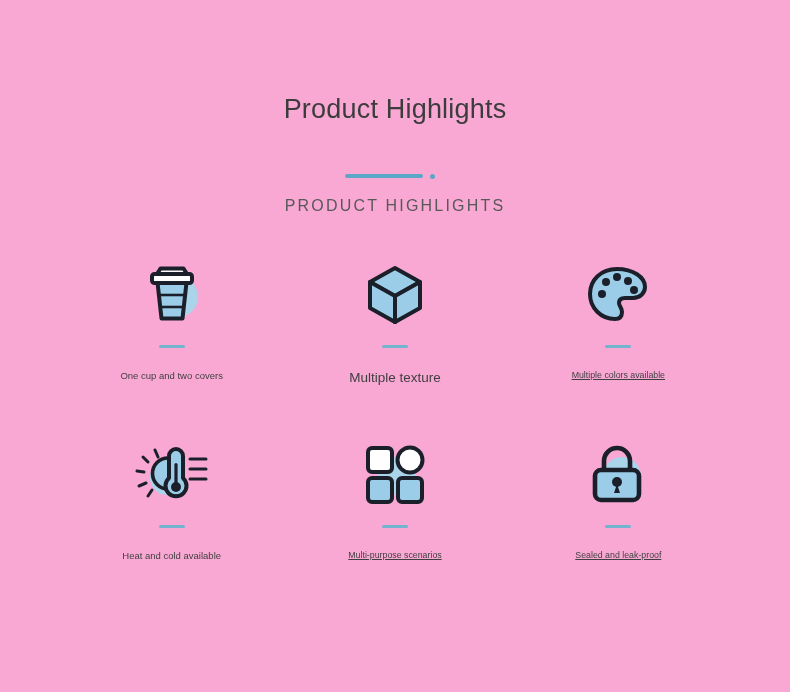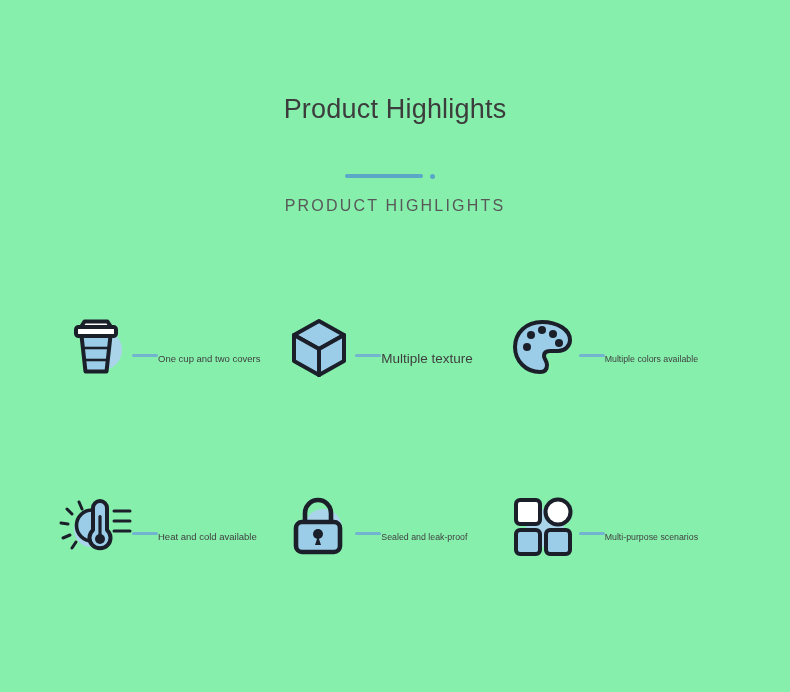--- a/index.html
+++ b/index.html
@@ -13,21 +13,21 @@
     background: #ffffff;
     font-family: "Liberation Sans", sans-serif;
     overflow: hidden;
     position: relative;
   }
 
   .page {
     width: 790px;
     height: 692px;
     position: relative;
-    background: #86efac;
+    background: #f9a8d4;
   }
 
   
   .header {
     text-align: center;
     padding-top: 96px;
   }
   .page-title {
     font-size: 27px;
     font-weight: 400;
@@ -79,21 +79,21 @@
   .features {
     margin-top: 44px;
     display: grid;
     grid-template-columns: repeat(3, 1fr);
     grid-template-rows: repeat(2, 178px);
     padding: 0 60px;
   }
 
   .feature {
     display: flex;
-    flex-direction: row;
+    flex-direction: column;
     align-items: center;
     justify-content: flex-start;
   }
 
   .feature-icon {
     width: 72px;
     height: 72px;
     display: flex;
     align-items: center;
     justify-content: center;
@@ -115,21 +115,21 @@
   .feature-label {
     margin-top: 22px;
     color: #3f3f3f;
     text-align: center;
     line-height: 1.2;
     font-family: "Liberation Sans", sans-serif;
     white-space: nowrap;
   }
   .size-sm  { font-size: 9.5px; }
   .size-md  { font-size: 13.5px; }
-  .size-xs  { font-size: 8.8px; }
+  .size-xs  { font-size: 8.8px; text-decoration: underline; }
 
   
   .row2 .feature-icon { margin-top: 2px; }
 </style>
 </head>
 <body>
 
 <div class="page">
 
   <div class="header">
@@ -226,40 +226,40 @@
             <line x1="55" y1="34" x2="71" y2="34"></line>
           </g>
         </svg>
       </div>
       <div class="feature-dash"></div>
       <div class="feature-label size-sm">Heat and cold available</div>
     </div>
 
     <div class="feature row2">
       <div class="feature-icon">
+        <svg width="62" height="62" viewBox="0 0 62 62" xmlns="http://www.w3.org/2000/svg">
+          <circle cx="33" cy="32" r="19" fill="#a9d4ea"></circle>
+          <rect x="4" y="4" width="24" height="24" rx="4" fill="#ffffff" stroke="#1b1f2a" stroke-width="4" stroke-linejoin="round"></rect>
+          <circle cx="46" cy="16" r="12.5" fill="#ffffff" stroke="#1b1f2a" stroke-width="4"></circle>
+          <rect x="4" y="34" width="24" height="24" rx="4" fill="#9ccde8" stroke="#1b1f2a" stroke-width="4" stroke-linejoin="round"></rect>
+          <rect x="34" y="34" width="24" height="24" rx="4" fill="#9ccde8" stroke="#1b1f2a" stroke-width="4" stroke-linejoin="round"></rect>
+        </svg>
+      </div>
+      <div class="feature-dash"></div>
+      <div class="feature-label size-xs">Multi-purpose scenarios</div>
+    </div>
+
+    <div class="feature row2">
+      <div class="feature-icon">
         <svg width="58" height="62" viewBox="0 0 58 62" xmlns="http://www.w3.org/2000/svg">
           <circle cx="33" cy="32" r="19" fill="#a9d4ea"></circle>
           <path d="M15 26 V17 a13 13 0 0 1 26 0 V26" fill="none" stroke="#1b1f2a" stroke-width="4.6" stroke-linecap="round"></path>
           <rect x="6" y="26" width="44" height="30" rx="6" fill="#9ccde8" stroke="#1b1f2a" stroke-width="4.6" stroke-linejoin="round"></rect>
           <circle cx="28" cy="38" r="5" fill="#1b1f2a"></circle>
           <path d="M28 40 L25 49 L31 49 Z" fill="#1b1f2a"></path>
         </svg>
       </div>
       <div class="feature-dash"></div>
       <div class="feature-label size-xs">Sealed and leak-proof</div>
     </div>
 
-    <div class="feature row2">
-      <div class="feature-icon">
-        <svg width="62" height="62" viewBox="0 0 62 62" xmlns="http://www.w3.org/2000/svg">
-          <circle cx="33" cy="32" r="19" fill="#a9d4ea"></circle>
-          <rect x="4" y="4" width="24" height="24" rx="4" fill="#ffffff" stroke="#1b1f2a" stroke-width="4" stroke-linejoin="round"></rect>
-          <circle cx="46" cy="16" r="12.5" fill="#ffffff" stroke="#1b1f2a" stroke-width="4"></circle>
-          <rect x="4" y="34" width="24" height="24" rx="4" fill="#9ccde8" stroke="#1b1f2a" stroke-width="4" stroke-linejoin="round"></rect>
-          <rect x="34" y="34" width="24" height="24" rx="4" fill="#9ccde8" stroke="#1b1f2a" stroke-width="4" stroke-linejoin="round"></rect>
-        </svg>
-      </div>
-      <div class="feature-dash"></div>
-      <div class="feature-label size-xs">Multi-purpose scenarios</div>
-    </div>
-
   </div>
 </div>
 
 </body></html>

